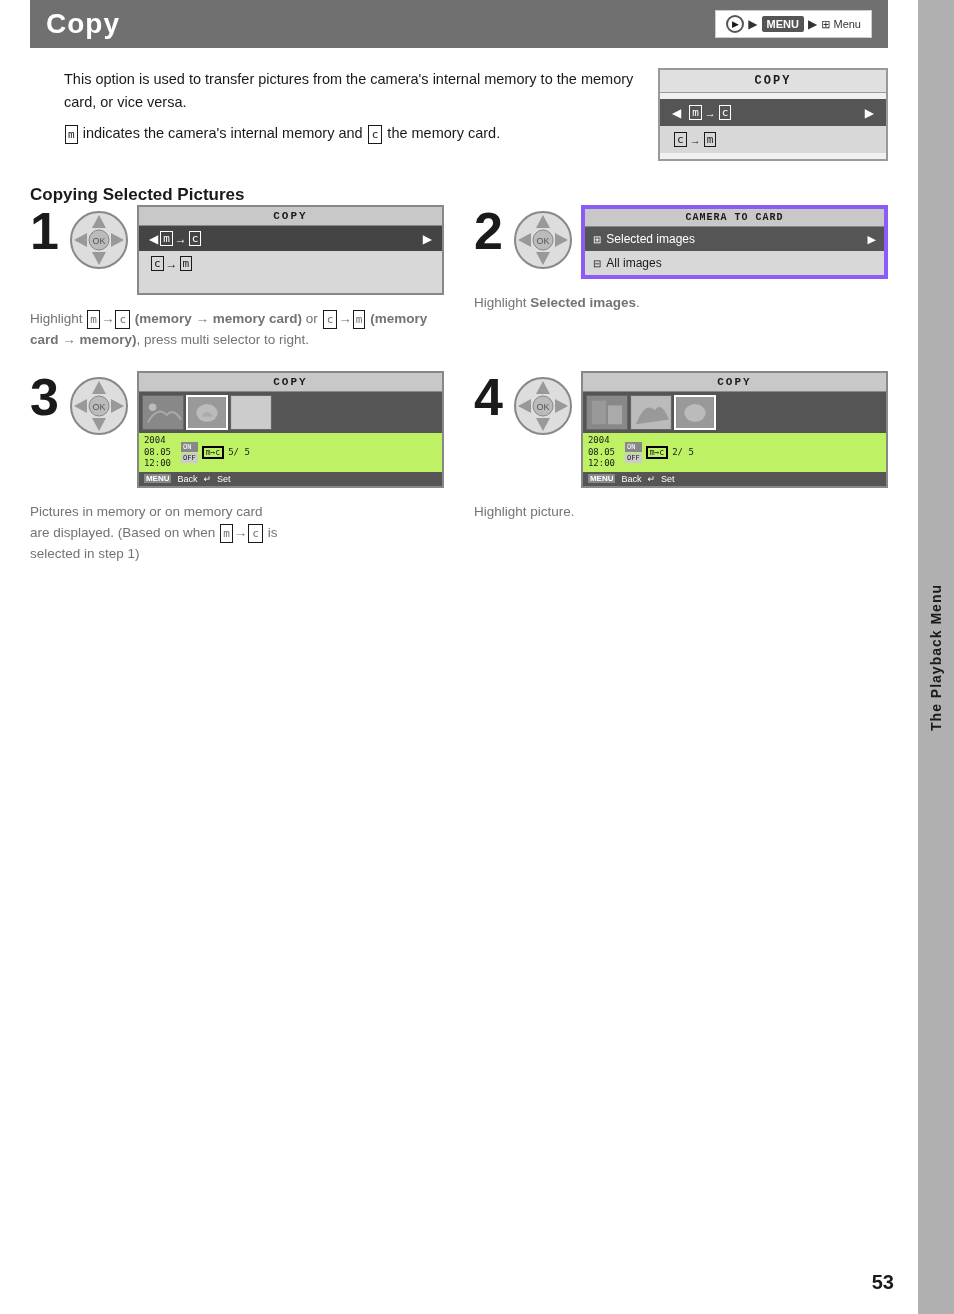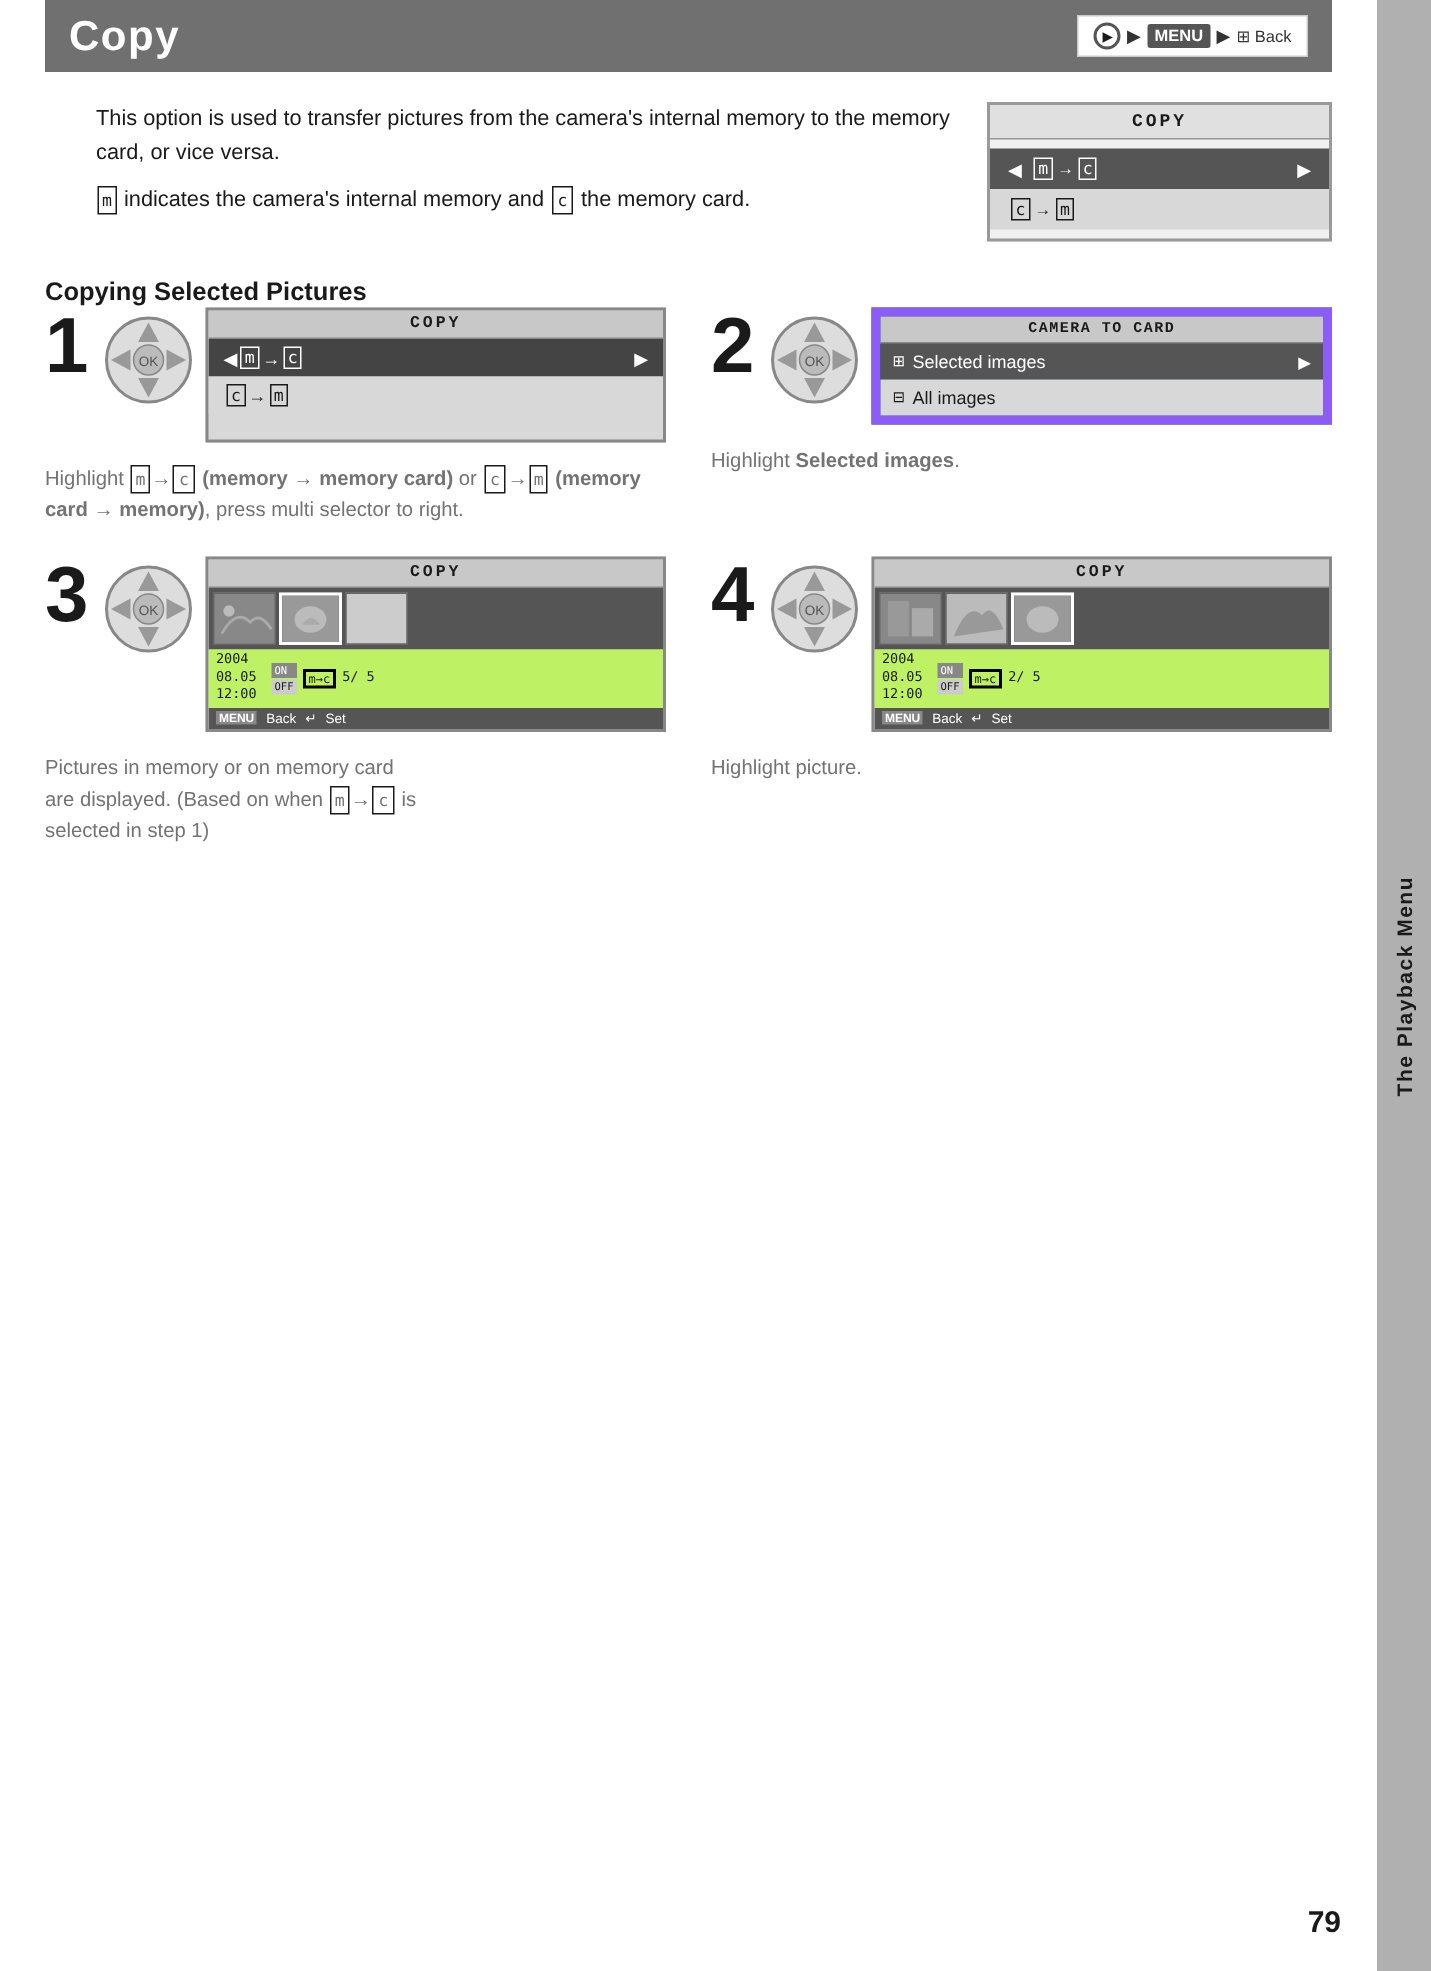--- a/index.html
+++ b/index.html
@@ -246,22 +246,22 @@
     }
     .step-desc-center {
       text-align: left;
       font-size: 13.5px;
       line-height: 1.55;
     }
 
     
     .camera-card-screen {
       flex: 1;
-      border: 6px solid #8b5cf6;
-      background: #0c4a6e;
+      border: 4px solid #8b5cf6;
+      background: #5eead4;
     }
     .cam-title {
       text-align: center;
       font-family: 'Courier New', monospace;
       font-size: 10px;
       font-weight: bold;
       letter-spacing: 1px;
       padding: 3px;
       border-bottom: 1px solid #888;
       background: #c8c8c8;
@@ -414,21 +414,21 @@
 
 <div class="content">
 
   <div class="header-bar">
     <span class="header-title">Copy</span>
     <div class="breadcrumb">
       <span style="border:2px solid #555;border-radius:50%;width:18px;height:18px;display:inline-flex;align-items:center;justify-content:center;font-size:9px;">▶</span>
       <span class="breadcrumb-arrow">▶</span>
       <span class="menu-icon">MENU</span>
       <span class="breadcrumb-arrow">▶</span>
-      <span class="copy-icon-small">⊞ Back</span>
+      <span class="copy-icon-small">⊞ Menu</span>
     </div>
   </div>
 
   <div class="intro-section">
     <div class="intro-text">
       <p style="margin-bottom:8px;">
         This option is used to transfer pictures from the camera's internal memory to the memory card, or vice versa.
       </p>
       <p>
         <span class="inline-mem">m</span>
@@ -656,13 +656,13 @@
           </div>
         </div>
       </div>
       <div class="step-desc">Highlight picture.</div>
     </div>
 
   </div>
 
 </div>
 
-<div class="page-number">79</div>
+<div class="page-number">53</div>
 
 </body></html>

